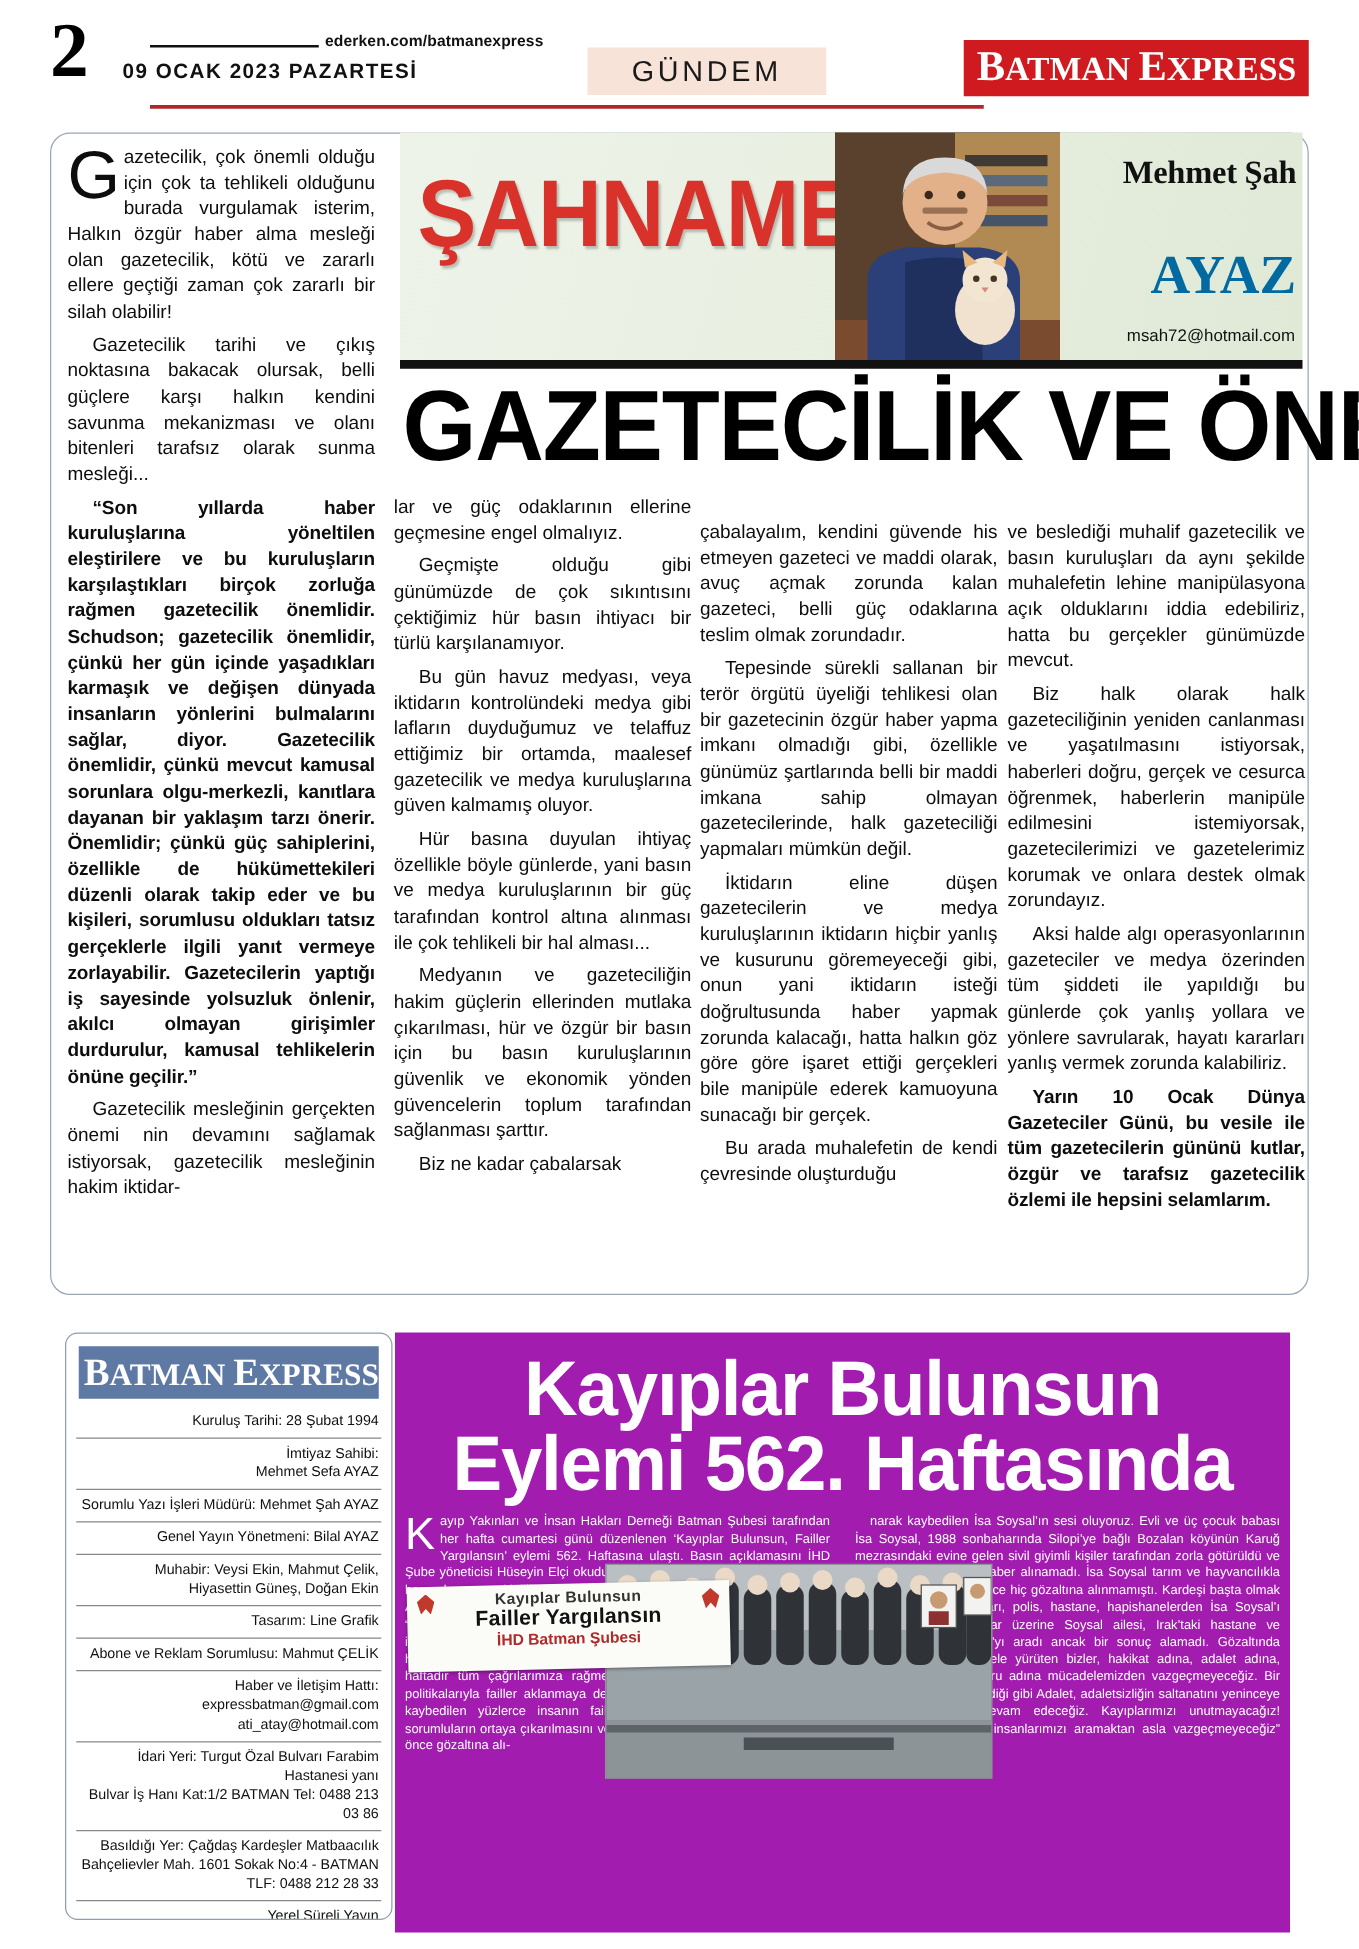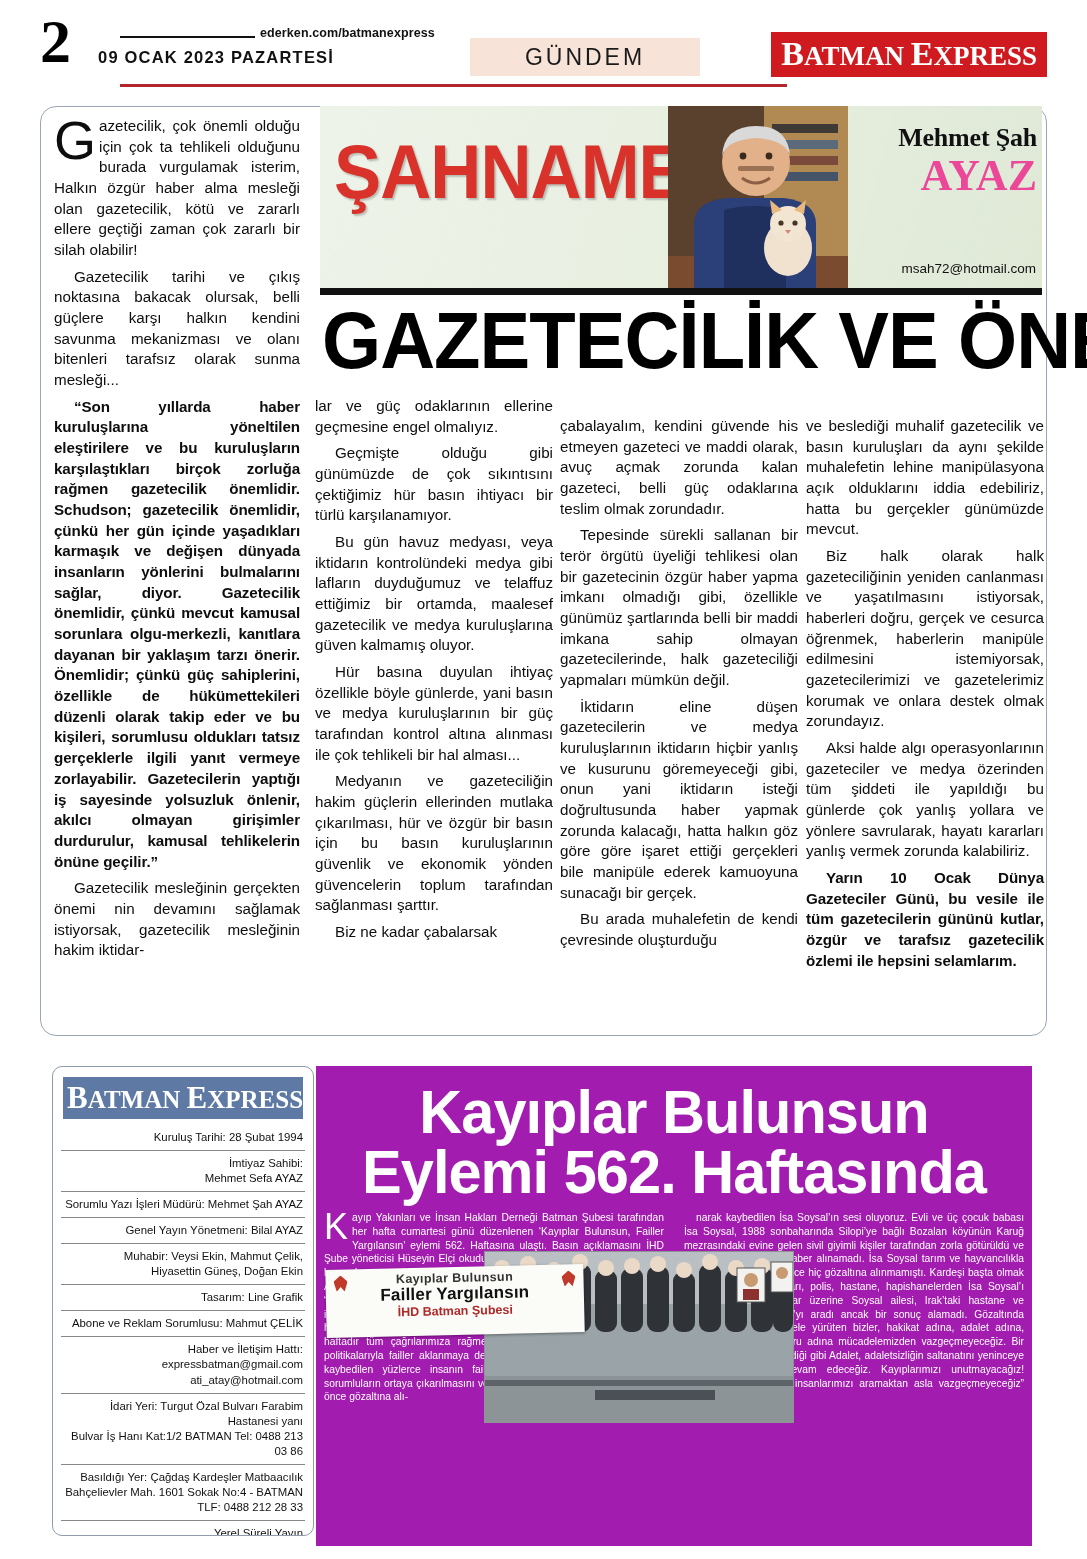--- a/index.html
+++ b/index.html
@@ -48,21 +48,21 @@
     position: absolute;
     left: 58px; top: 30px;
     font-size: 16.5px;
     font-weight: bold;
     letter-spacing: 1.2px;
     color: #111;
   }
   .section-tab {
     position: absolute;
     left: 430px; top: 20px;
-    width: 230px; height: 38px;
+    width: 191px; height: 38px;
     background: #f8e3d8;
     display: flex; align-items: center; justify-content: center;
   }
   .section-tab span {
     font-size: 23px;
     letter-spacing: 3px;
     color: #1a1a1a;
     font-weight: 500;
   }
   .masthead-top {
@@ -124,22 +124,23 @@
     left: 545px; top: 18px;
     width: 172px;
     text-align: right;
     font-family: Liberation Serif, serif;
   }
   .author-first {
     font-size: 26px; font-weight: bold; color: #111; line-height: 1.1;
     letter-spacing: -0.2px;
   }
   .author-last {
-    font-size: 44px; font-weight: bold; color: #ec4899; line-height: 1.05;
+    font-size: 44px; font-weight: bold; color: #0369a1; line-height: 1.05;
     letter-spacing: 0px;
+    margin-top: 44px;
   }
   .author-mail {
     position: absolute;
     right: 6px; bottom: 12px;
     font-size: 13.5px;
     color: #111;
     font-weight: 500;
   }
   .banner-underline {
     position: absolute;

